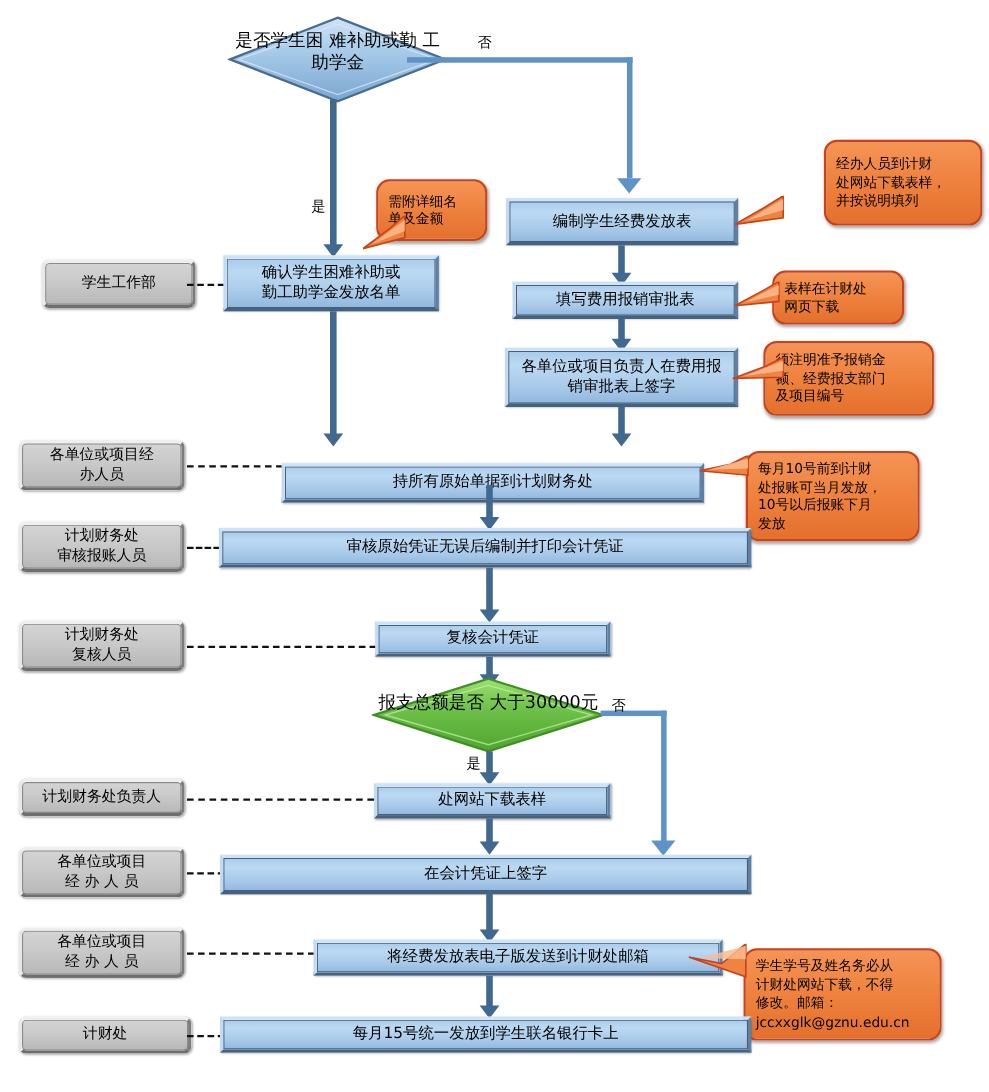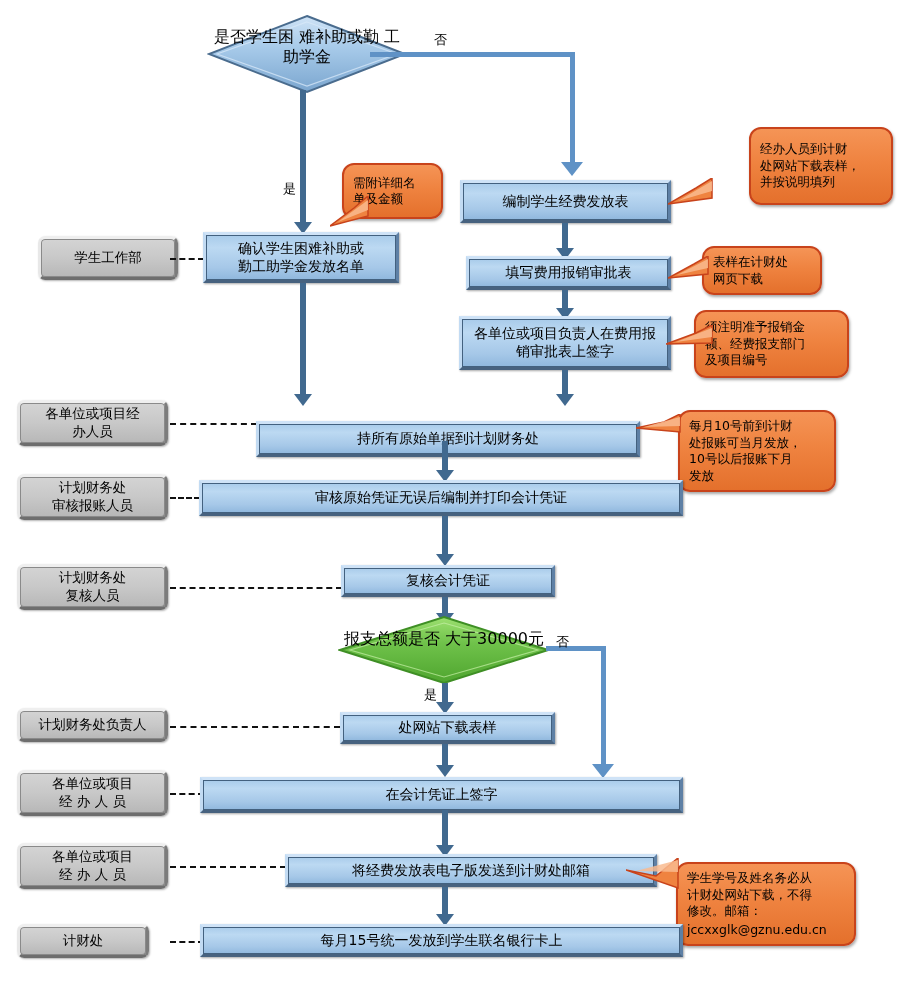--- a/index.html
+++ b/index.html
@@ -357,21 +357,21 @@
   <div class="callout" style="left:676px; top:862px; width:180px; height:84px; flex-direction:column; align-items:flex-start; justify-content:center;">
     <span class="ctxt">学生学号及姓名务必从
 计财处网站下载，不得
 修改。邮箱：</span>
     <span class="ctxt email" style="margin-top:2px;">jccxxglk@gznu.edu.cn</span>
   </div>
 
   <div class="vline" style="left:442px; top:887px; width:6px; height:30px;"></div>
   <div class="arrow-down" style="left:436px; top:914px;"></div>
 
-  <div class="role" style="left:17px; top:924px; width:132px; height:34px;">
+  <div class="role" style="left:17px; top:924px; width:157px; height:34px;">
     <span style="white-space:pre-line">计财处</span>
   </div>
   <div class="dash" style="left:170px; top:941px; width:34px;"></div>
 
   <div class="proc" style="left:200px; top:924px; width:483px; height:33px;">
     <span class="txt">每月15号统一发放到学生联名银行卡上</span>
   </div>
 
 </div>
 

